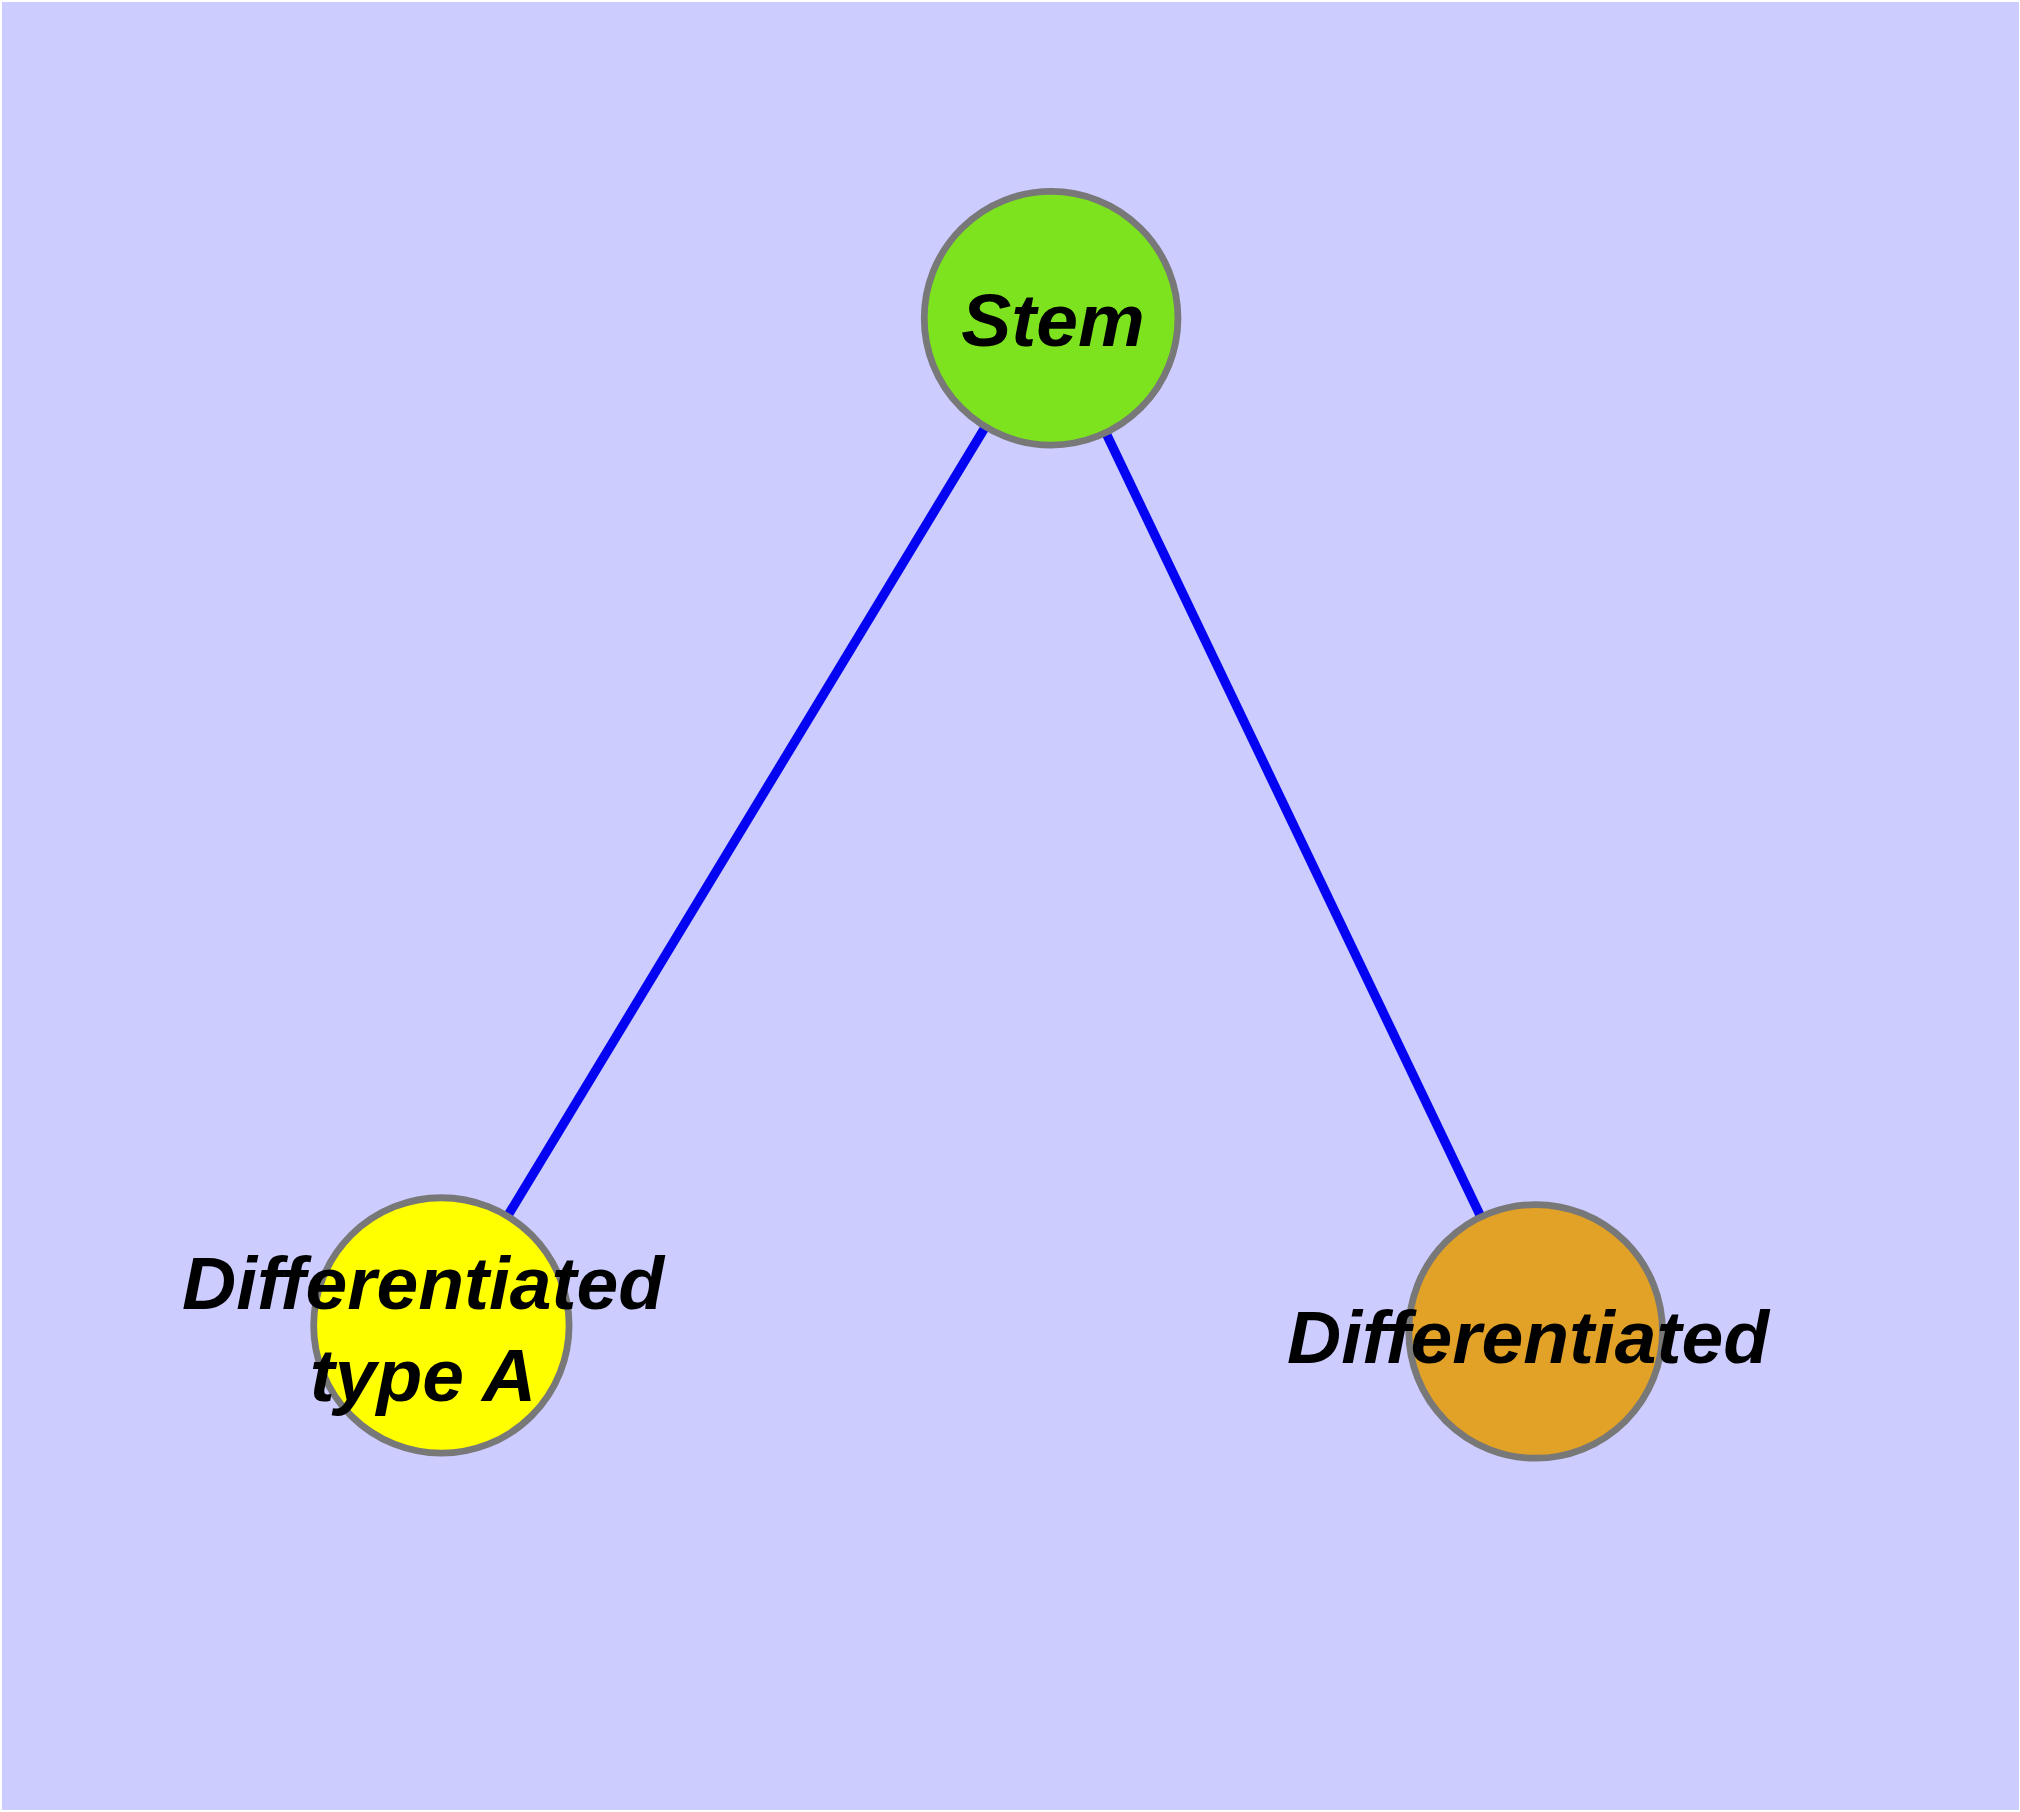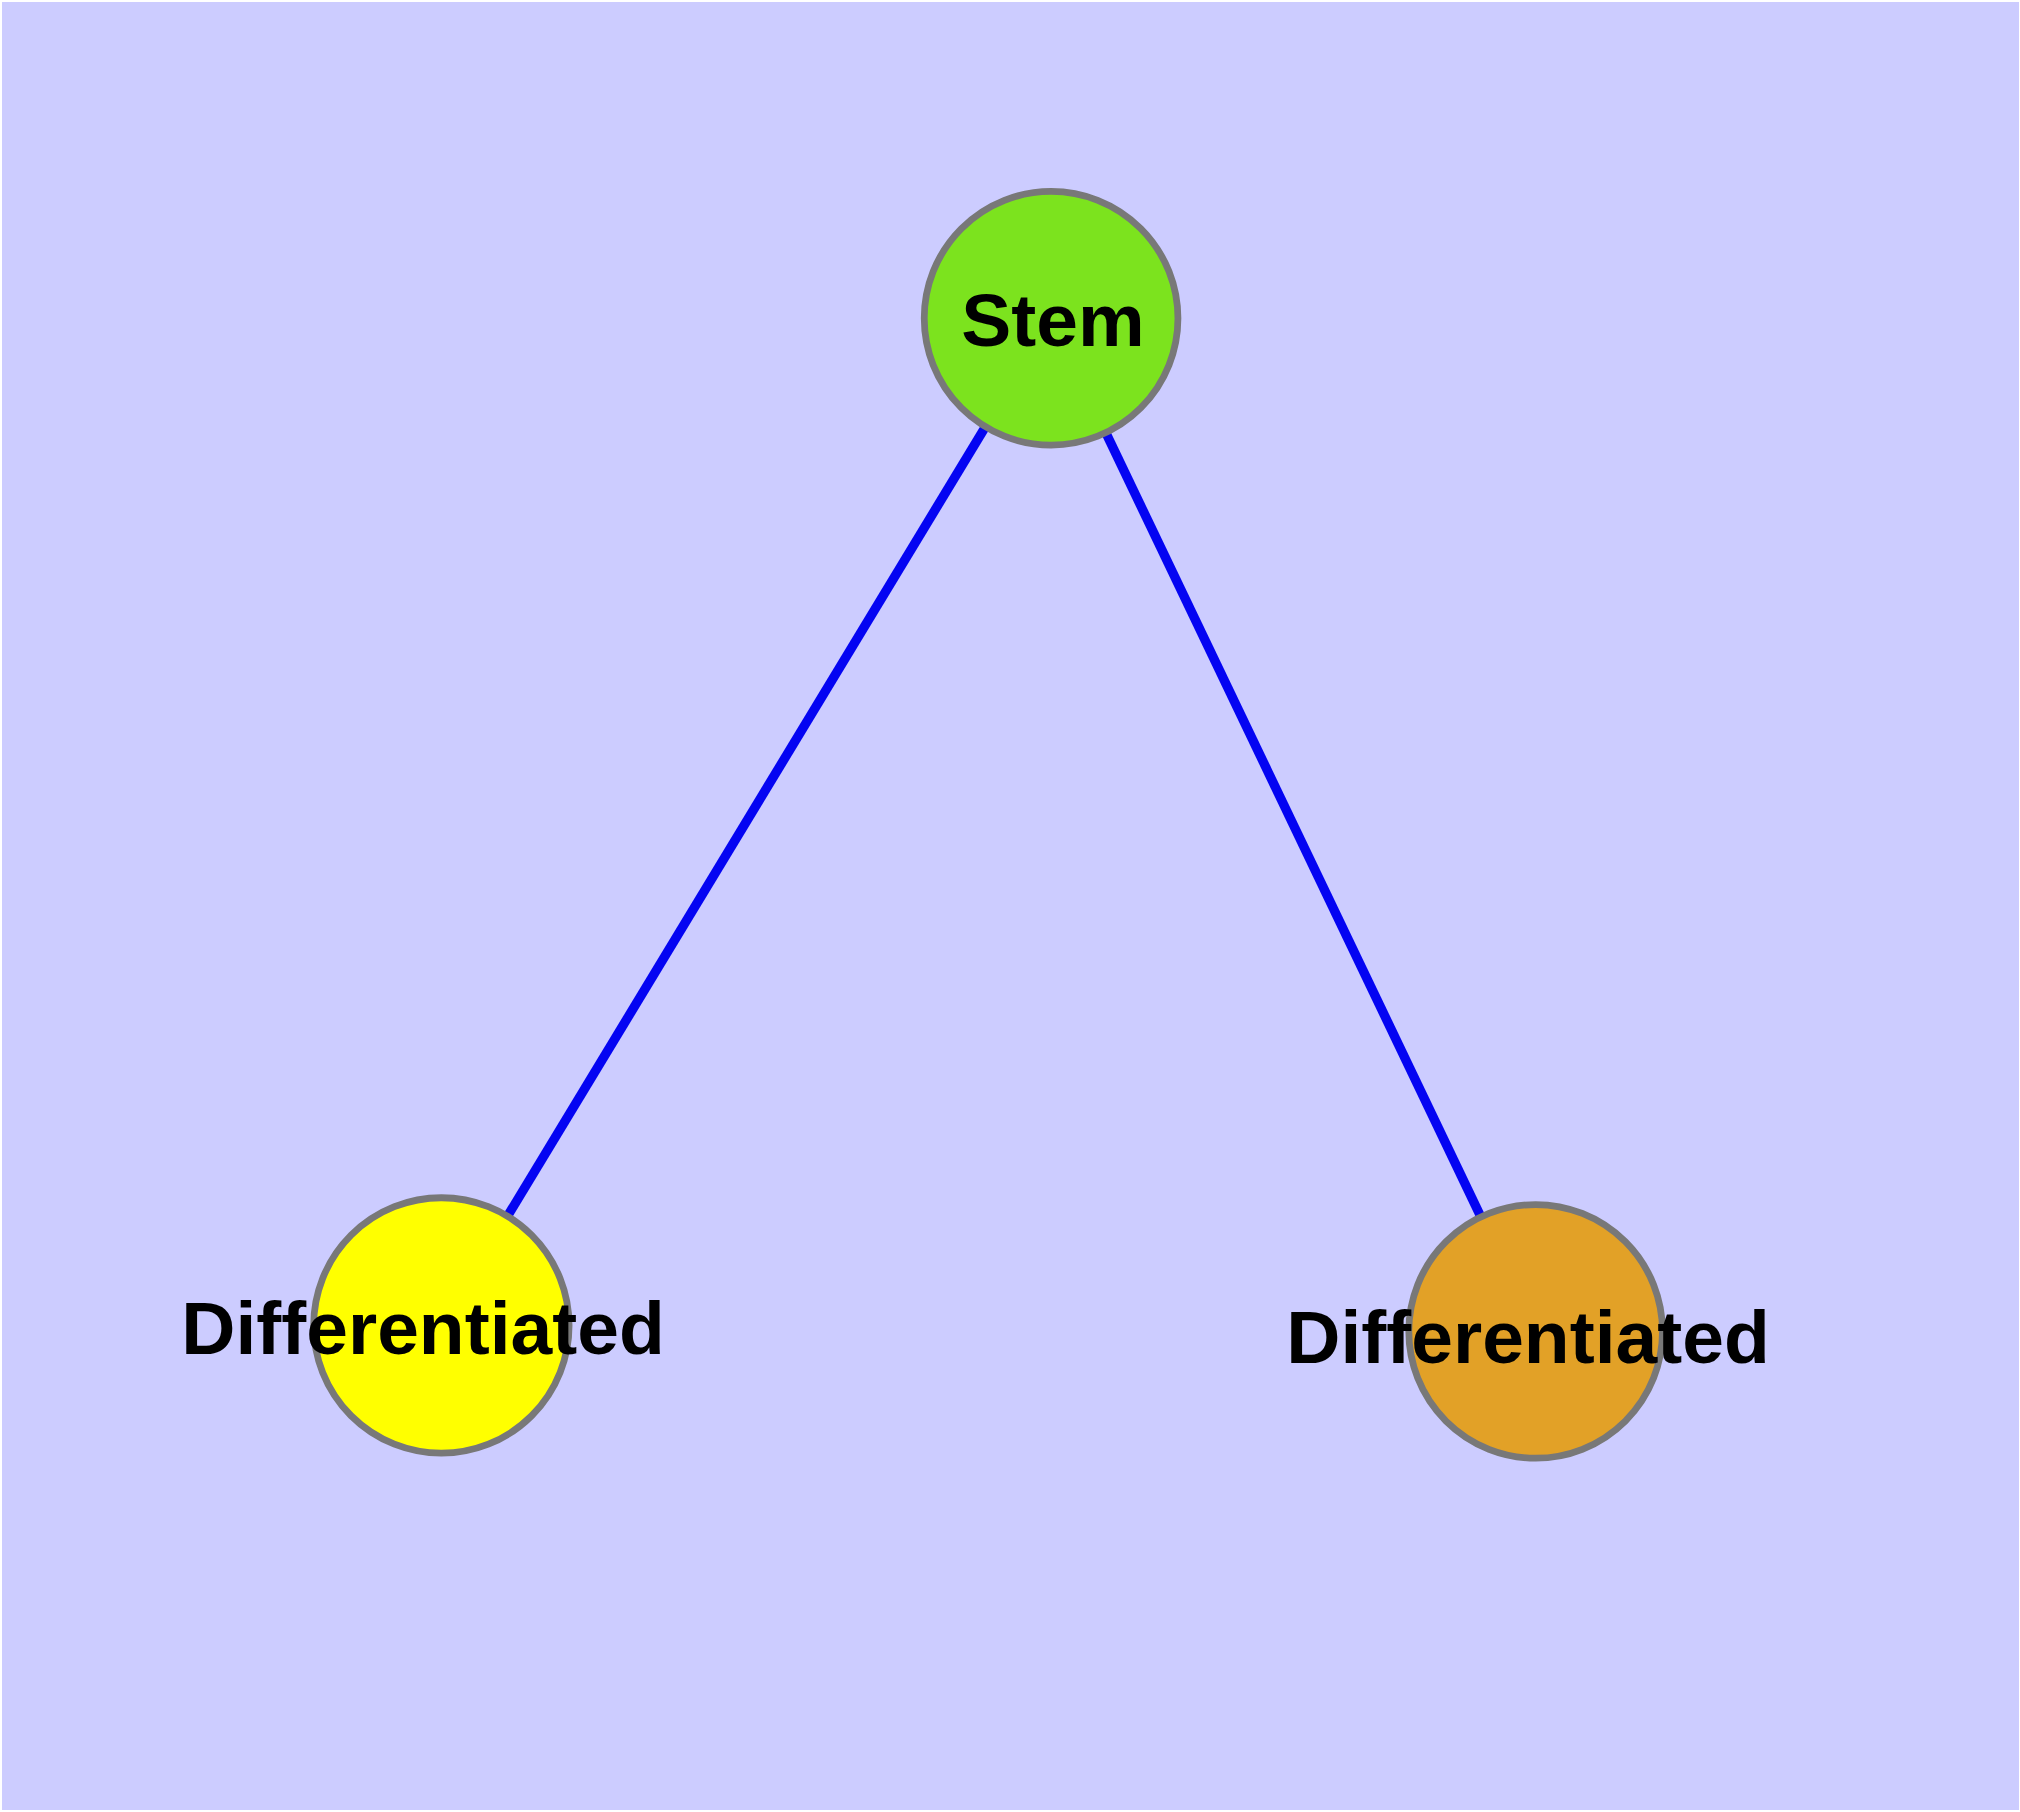--- a/index.html
+++ b/index.html
@@ -34,41 +34,42 @@
     white-space: nowrap;
     pointer-events: none;
   }
   .node-label .line {
     display: block;
   }
 </style>
 </head>
 <body>
 
-<div class="canvas" style="background-color: rgb(204, 204, 255);">
+<div class="canvas" style="background-color: rgb(204, 204, 255); font-style: italic;">
 
   <svg class="graph-svg" viewBox="0 0 2384 2138" xmlns="http://www.w3.org/2000/svg">
 
     <line x1="1240" y1="374" x2="519" y2="1565" stroke-width="11" stroke="#0404F2"></line>
 
     <line x1="1240" y1="374" x2="1813" y2="1572" stroke-width="11" stroke="#0404F2"></line>
 
     <circle cx="1240" cy="374" r="150" stroke-width="8" fill="#7CE31E" stroke="#787878"></circle>
 
     <circle cx="519" cy="1565" r="151" stroke-width="8" fill="#FFFF00" stroke="#787878"></circle>
 
     <circle cx="1813" cy="1572" r="150" stroke-width="8" fill="#E2A127" stroke="#787878"></circle>
   </svg>
 
   <div class="node-label" style="left: 1051px; top: 319px; color: rgb(0, 0, 0);">
     <span class="line">Stem</span>
   </div>
 
   <div class="node-label" style="left: 421px; top: 1327px; color: rgb(0, 0, 0);">
     <span class="line">Differentiated</span>
+    <span class="line">type A</span>
   </div>
 
   <div class="node-label" style="left: 1526px; top: 1336px; color: rgb(0, 0, 0);">
     <span class="line">Differentiated</span>
   </div>
 
 </div>
 
 
 </body></html>

